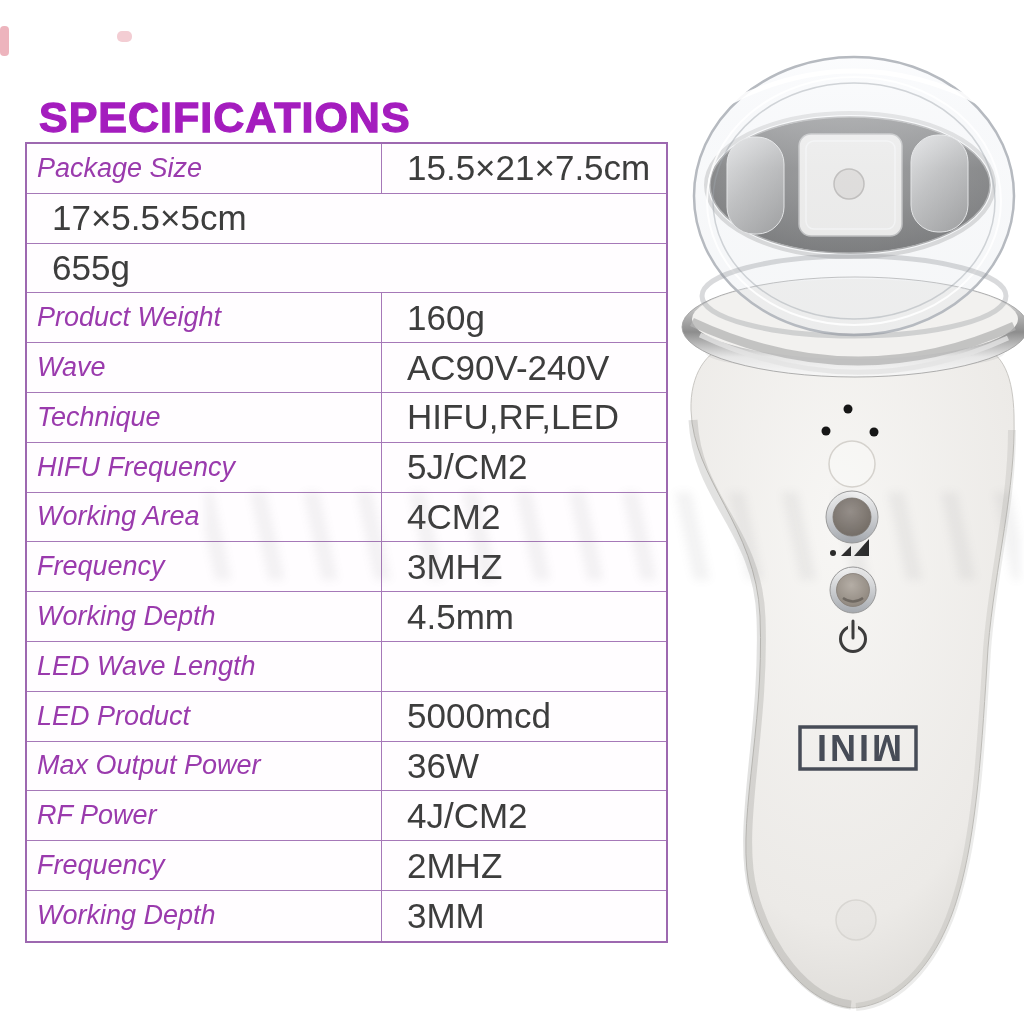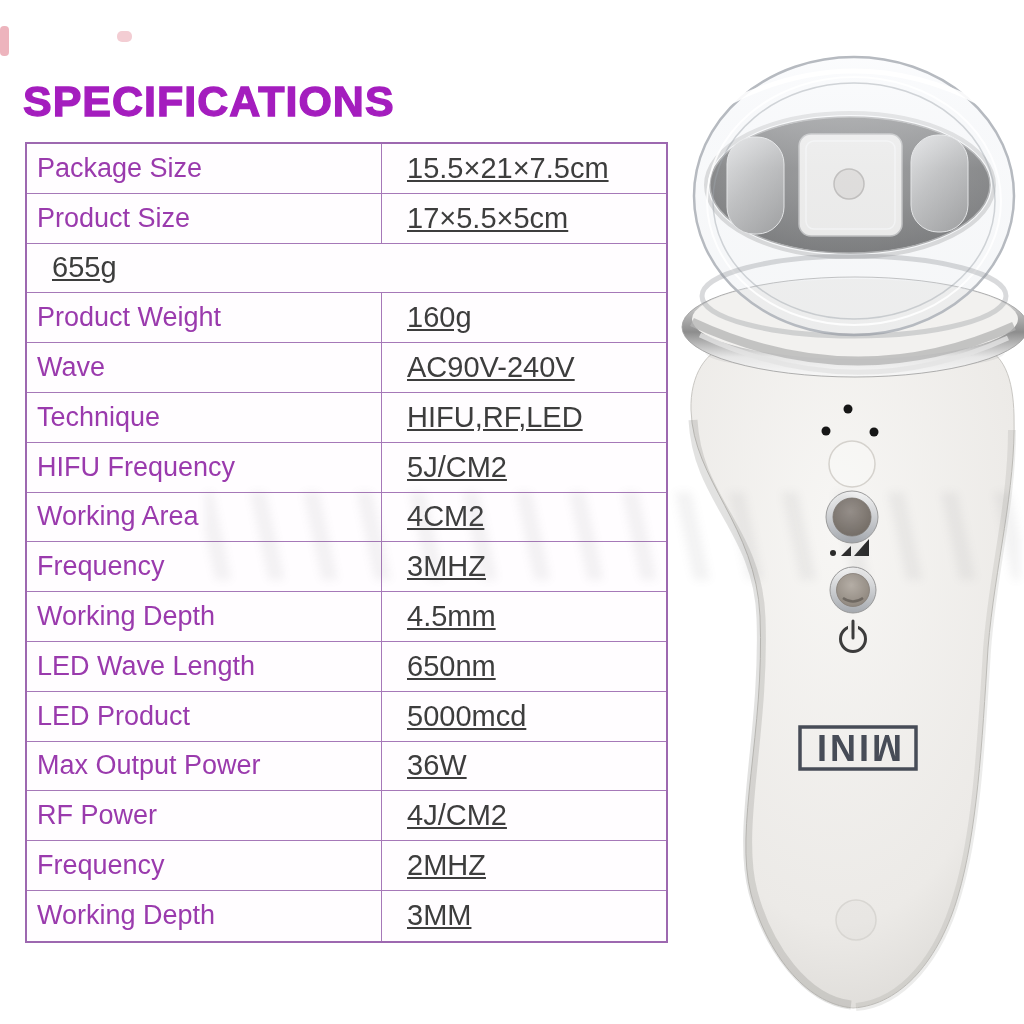--- a/index.html
+++ b/index.html
@@ -1,27 +1,27 @@
 <!DOCTYPE html>
 <html><head>
 <meta charset="utf-8">
 <style>
   html,body{margin:0;padding:0;background:#ffffff;}
   .canvas{position:relative;width:1024px;height:1024px;background:#ffffff;overflow:hidden;
           font-family:"Liberation Sans",sans-serif;}
-  .title{position:absolute;left:23px;top:80px;margin:0;font-size:43px;line-height:1;
+  .title{position:absolute;left:23px;top:80px;margin:16px;font-size:43px;line-height:1;
          font-weight:700;letter-spacing:1px;color:#a41dbe;-webkit-text-stroke:1.3px #a41dbe;}
   .spec-table{position:absolute;left:25px;top:142px;width:643px;border:2px solid #9d68b0;
               background:#fffdff;box-sizing:border-box;}
   .row{display:flex;height:49.8px;border-bottom:1.5px solid #a678b8;box-sizing:border-box;}
   .row:last-child{border-bottom:none;}
   .cell{display:flex;align-items:center;box-sizing:border-box;white-space:nowrap;}
   .cell.label{width:355px;border-right:1.5px solid #a678b8;color:#9a3aad;
-              font-size:27px;padding-left:10px;}
-  .cell.value{flex:1;color:#3d3d3d;font-size:29px;padding-left:25px;text-decoration:underline;}
+              font-size:27px;padding-left:10px;font-style:italic;}
+  .cell.value{flex:1;color:#3d3d3d;font-size:35px;padding-left:25px;}
   .device-svg{position:absolute;left:650px;top:30px;width:374px;height:994px;}
   .watermark{position:absolute;left:205px;top:492px;width:815px;height:88px;z-index:5;
              pointer-events:none;opacity:0.10;filter:blur(4px);
              background:repeating-linear-gradient(78deg,
                rgba(120,120,125,0.0) 0 10px, rgba(120,120,125,0.85) 10px 26px,
                rgba(120,120,125,0.0) 26px 52px);}
   .artifact{position:absolute;z-index:6;pointer-events:none;}
   .a1{left:0;top:26px;width:9px;height:30px;border-radius:4px;background:rgba(214,88,108,0.45);}
   .a2{left:117px;top:31px;width:15px;height:11px;border-radius:5px;background:rgba(214,88,108,0.30);}
 </style>
@@ -34,21 +34,20 @@
   <div class="artifact a2"></div>
 
   <h1 class="title">SPECIFICATIONS</h1>
 
   <div class="spec-table">
     <div class="row">
       <div class="cell label">Package Size</div>
       <div class="cell value">15.5×21×7.5cm</div>
     </div>
     <div class="row">
-      <div class="cell label">Product Size</div>
       <div class="cell value">17×5.5×5cm</div>
     </div>
     <div class="row">
       <div class="cell value">655g</div>
     </div>
     <div class="row">
       <div class="cell label">Product Weight</div>
       <div class="cell value">160g</div>
     </div>
     <div class="row">
@@ -70,21 +69,20 @@
     <div class="row">
       <div class="cell label">Frequency</div>
       <div class="cell value">3MHZ</div>
     </div>
     <div class="row">
       <div class="cell label">Working Depth</div>
       <div class="cell value">4.5mm</div>
     </div>
     <div class="row">
       <div class="cell label">LED Wave Length</div>
-      <div class="cell value">650nm</div>
     </div>
     <div class="row">
       <div class="cell label">LED Product</div>
       <div class="cell value">5000mcd</div>
     </div>
     <div class="row">
       <div class="cell label">Max Output Power</div>
       <div class="cell value">36W</div>
     </div>
     <div class="row">

